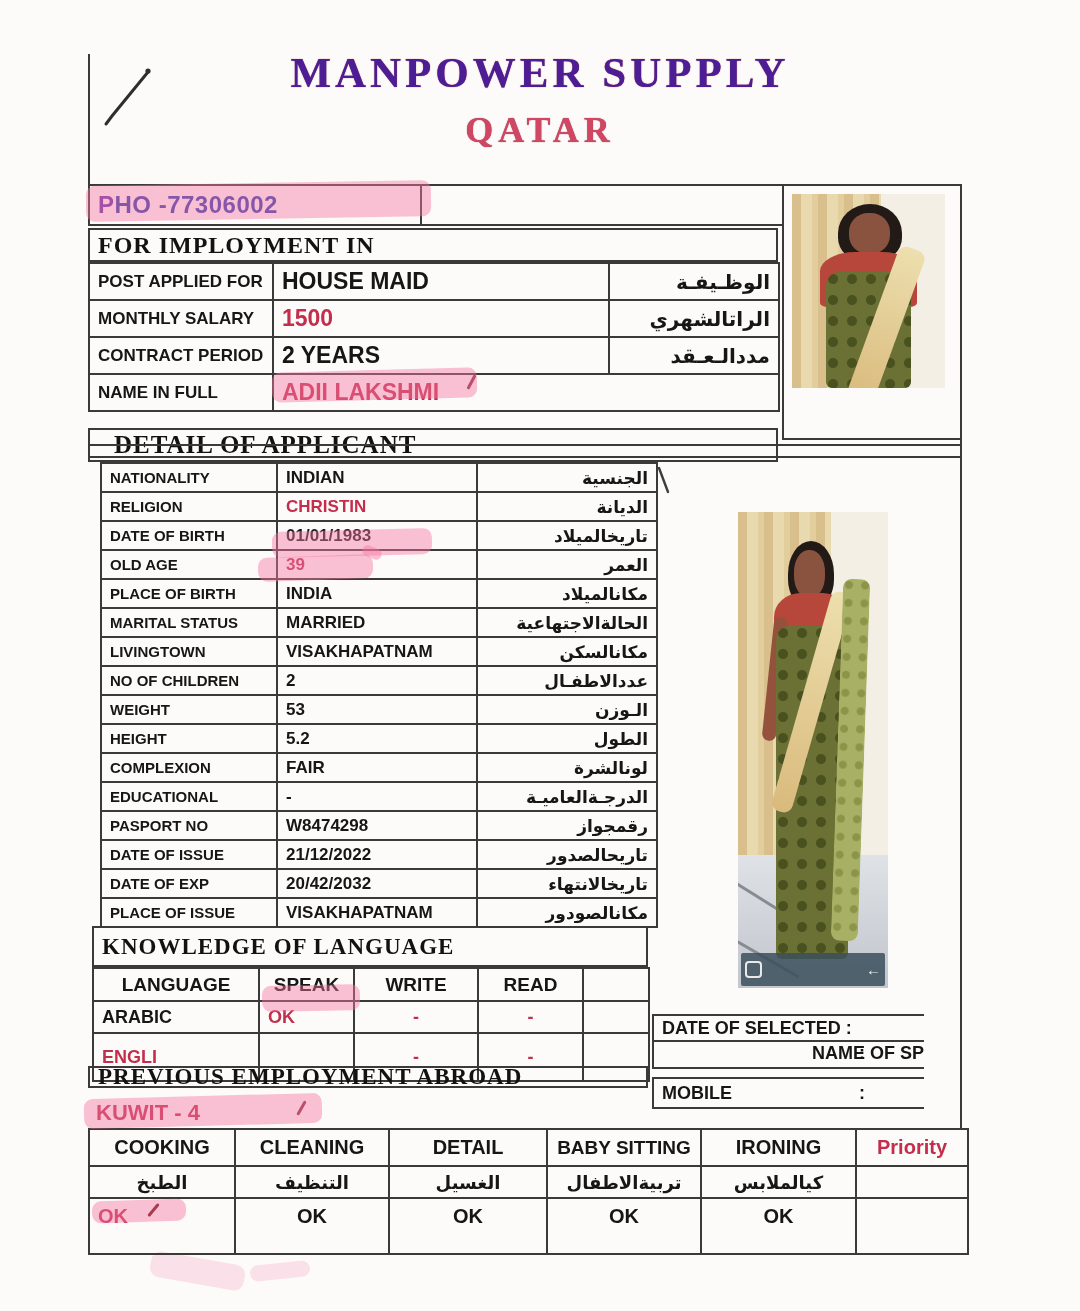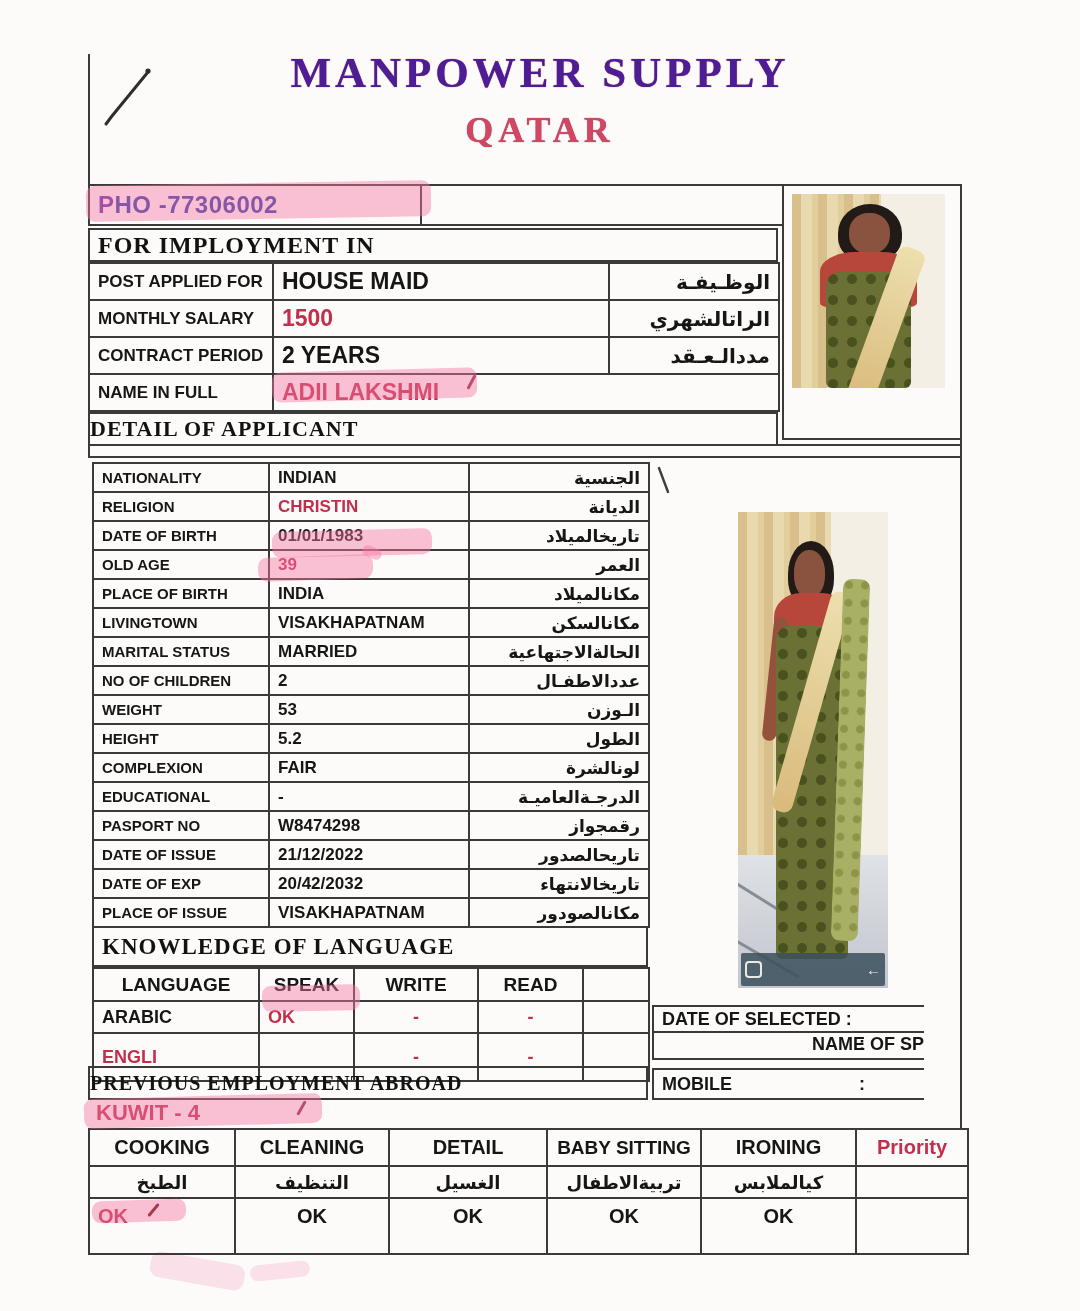--- a/index.html
+++ b/index.html
@@ -22,55 +22,55 @@
   .box{border:2px solid #3a3a3a;box-sizing:border-box;background:transparent;}
   
   .pho-cell{left:88px;top:186px;width:334px;height:40px;border-left:2px solid #3a3a3a;
     border-right:2px solid #3a3a3a;border-bottom:2px solid #3a3a3a;box-sizing:border-box;
     display:flex;align-items:center;padding-left:8px;}
   .pho-cell2{left:422px;top:186px;width:360px;height:40px;border-bottom:2px solid #3a3a3a;box-sizing:border-box;}
   .pho-text{font-size:24px;font-weight:bold;color:#2b3cae;letter-spacing:0.5px;position:relative;z-index:2;}
   .pho-text::first-letter{color:#6131a8;}
   .h-imployment{left:88px;top:228px;width:690px;height:34px;display:flex;align-items:center;
     padding-left:8px;box-sizing:border-box;font-size:24px;}
-  .h-detail{left:88px;top:412px;width:690px;height:34px;display:flex;align-items:center;
-    padding-left:0;box-sizing:border-box;font-size:22px;}
+  .h-detail{left:88px;top:428px;width:690px;height:34px;display:flex;align-items:center;
+    padding-left:24px;box-sizing:border-box;font-size:25px;}
   .strip{left:88px;top:444px;width:874px;height:14px;}
   .h-lang{left:92px;top:926px;width:556px;height:41px;display:flex;align-items:center;
     padding-left:8px;box-sizing:border-box;font-size:23px;}
-  .h-prev{left:88px;top:1066px;width:560px;height:34px;display:flex;align-items:center;
-    box-sizing:border-box;font-size:20px;}
+  .h-prev{left:88px;top:1066px;width:560px;height:22px;display:flex;align-items:center;
+    padding-left:8px;box-sizing:border-box;font-size:23px;}
   
   table{border-collapse:collapse;table-layout:fixed;}
   td,th{border:2px solid #3a3a3a;padding:0 8px;box-sizing:border-box;overflow:hidden;white-space:nowrap;}
   .t-top{left:88px;top:262px;width:690px;}
   .t-top td{height:37px;}
   .t-top .lbl{font-size:17px;font-weight:bold;}
   .t-top .val{font-size:23px;font-weight:bold;}
-  .t-detail{left:92px;top:462px;width:556px;}
+  .t-detail{left:100px;top:462px;width:556px;}
   .t-detail td{height:29px;}
   .t-detail .lbl{font-size:15px;font-weight:600;}
   .t-detail .val{font-size:17px;font-weight:bold;}
   .t-lang{left:92px;top:967px;width:556px;}
   .t-lang th{height:33px;font-size:19px;font-weight:bold;text-align:center;}
   .t-lang td{font-size:18px;font-weight:bold;margin-left:39px;}
   .t-lang .r1 td{height:32px;}
   .t-lang .r2 td{height:48px;}
   .t-skills{left:88px;top:1128px;width:879px;}
   .t-skills th{height:37px;font-size:20px;font-weight:bold;text-align:center;}
   .t-skills .ar td{height:32px;text-align:center;}
   .t-skills .okr td{height:56px;font-size:20px;font-weight:bold;text-align:center;vertical-align:top;padding-top:6px;}
   .arabic{font-family:"DejaVu Sans",sans-serif;direction:rtl;text-align:right;font-size:20px;font-weight:600;}
   .t-detail .arabic{font-size:17px;}
   .t-skills .arabic{font-size:18px;text-align:center;font-weight:bold;}
   .red{color:#c22e4c;}
   .dash{color:#c22e4c;text-align:center;font-weight:bold;}
   
   .sel-row{left:652px;width:272px;border:2px solid #3a3a3a;border-right:none;box-sizing:border-box;
-    display:flex;align-items:center;padding-left:8px;font-size:18px;font-weight:bold;}
+    display:flex;align-items:center;padding-left:8px;font-size:18px;font-weight:bold;margin-top:9px;}
   .sel-r1{top:1005px;height:28px;}
   .sel-r2{top:1031px;height:29px;border-top:none;justify-content:flex-end;}
   .sel-r3{top:1068px;height:32px;}
   .colon{position:absolute;left:205px;}
   
   .photo-box{left:782px;top:186px;width:178px;height:254px;border-left:2px solid #3a3a3a;
     border-bottom:2px solid #3a3a3a;box-sizing:border-box;}
   .photo{position:absolute;overflow:hidden;background:#f1ecdf;}
   .photo-top{left:790px;top:194px;width:153px;height:194px;}
   .photo-main{left:738px;top:512px;width:150px;height:476px;}
@@ -211,28 +211,28 @@
           <td class="lbl">OLD AGE</td>
           <td class="val red">39</td>
           <td class="arabic">العمر</td>
         </tr>
     <tr>
           <td class="lbl">PLACE OF BIRTH</td>
           <td class="val">INDIA</td>
           <td class="arabic">مكانالميلاد</td>
         </tr>
     <tr>
+          <td class="lbl">MARITAL STATUS</td>
+          <td class="val">MARRIED</td>
+          <td class="arabic">الحالةالاجتهاعية</td>
+        </tr>
+    <tr>
           <td class="lbl">LIVINGTOWN</td>
           <td class="val">VISAKHAPATNAM</td>
           <td class="arabic">مكانالسكن</td>
-        </tr>
-    <tr>
-          <td class="lbl">MARITAL STATUS</td>
-          <td class="val">MARRIED</td>
-          <td class="arabic">الحالةالاجتهاعية</td>
         </tr>
     <tr>
           <td class="lbl">NO OF CHILDREN</td>
           <td class="val">2</td>
           <td class="arabic">عددالاطفـال</td>
         </tr>
     <tr>
           <td class="lbl">WEIGHT</td>
           <td class="val">53</td>
           <td class="arabic">الـوزن</td>

